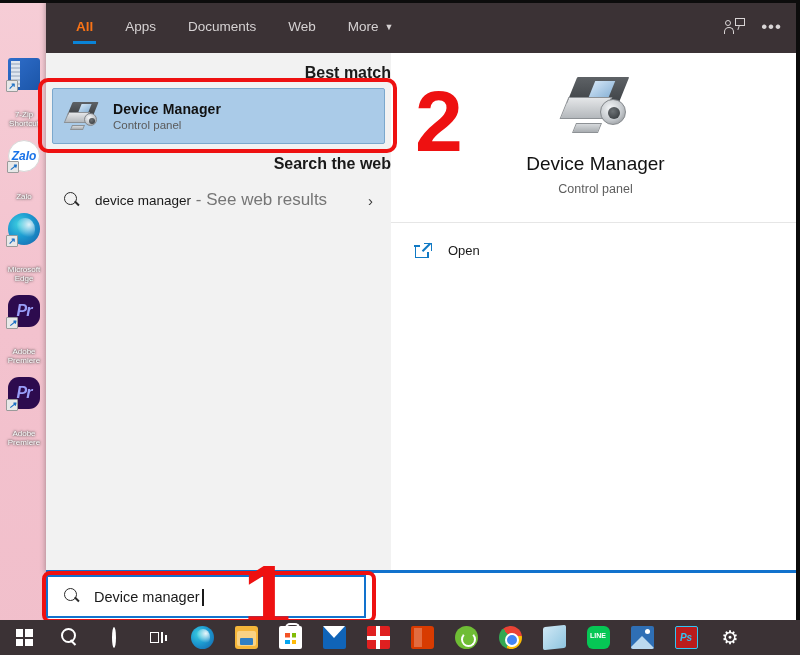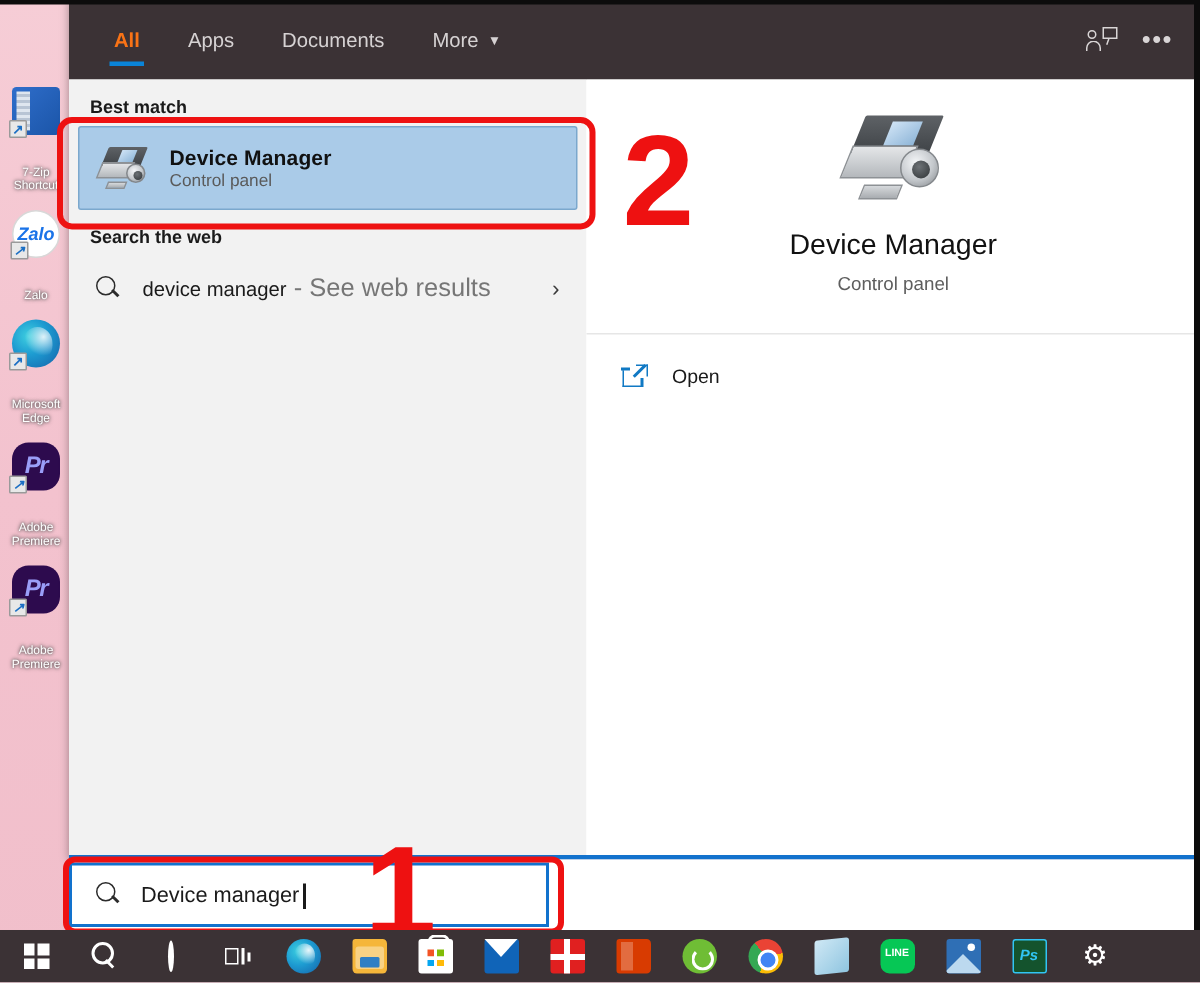--- a/index.html
+++ b/index.html
@@ -131,21 +131,21 @@
             transform: skewY(-6deg); }
   .a-line { background:#06c755; border-radius:6px; }
   .a-line::after { content:"LINE"; position:absolute; left:0; right:0; top:6px;
             font-size:7px; color:#fff; text-align:center; font-weight:bold; }
   .a-photos { background:#2f6fb5; border-radius:2px; overflow:hidden; }
   .a-photos::before { content:""; position:absolute; right:4px; top:3px; width:5px; height:5px;
             background:#fff; border-radius:50%; }
   .a-photos::after { content:""; position:absolute; left:-2px; bottom:0; width:0; height:0;
             border-left:13px solid transparent; border-right:13px solid transparent;
             border-bottom:13px solid #bcd9ef; }
-  .a-ps { background:#14532d; border:1.5px solid #31c5f4; border-radius:2px;
+  .a-ps { background:#b91c1c; border:1.5px solid #31c5f4; border-radius:2px;
             color:#31c5f4; font-size:10px; font-style:italic; }
   .tb-settings { color:#fff; font-size:19px; line-height:1; }
 
   
   #flyout {
     position: absolute; left: 46px; top: 0; width: 754px; height: 573px;
     background: #ffffff; z-index: 10;
     box-shadow: 0 0 6px rgba(0,0,0,.35);
     display: flex; flex-direction: column;
     border-bottom: 3px solid #1272cd;
@@ -179,22 +179,23 @@
   .dots { font-size: 17px; letter-spacing: 1px; line-height: 10px; }
 
   #flyout-body { flex: 1; display: flex; min-height: 0; }
 
   
   #results {
     width: 345px; background: #f2f2f2; flex-shrink: 0;
     padding: 0; position: relative;
   }
   .section-label {
-    font-size: 12px; color: #1a1a1a; font-weight: bold;
+    font-size: 16px; color: #1a1a1a; font-weight: bold;
     padding: 11px 0 6px 14px;
+    text-align: right;
   }
   .result-row {
     display: flex; align-items: center; gap: 14px;
     height: 56px; margin: 0 6px; padding: 0 12px;
     border-radius: 2px;
   }
   .result-row.selected { background: #aacbe8; border: 1px solid #7ba8cd; }
   .result-text { display: flex; flex-direction: column; gap: 2px; }
   .result-title { font-size: 14px; color: #111; font-weight: bold; letter-spacing: .1px; }
   .result-sub { font-size: 11.5px; color: #5a5a5a; }
@@ -376,20 +377,23 @@
         <div class="tab active">
           <span>All</span>
         </div>
         <div class="tab">
           <span>Apps</span>
         </div>
         <div class="tab">
           <span>Documents</span>
         </div>
         <div class="tab">
+          <span>Web</span>
+        </div>
+        <div class="tab">
           <span>More</span>
           <span class="caret">▼</span>
         </div>
       </div>
     <div class="header-actions">
       <div class="hdr-btn">
         <div class="feedback-ico">
           <span class="head"></span>
             <span class="body"></span>
           <span class="bub"></span>

